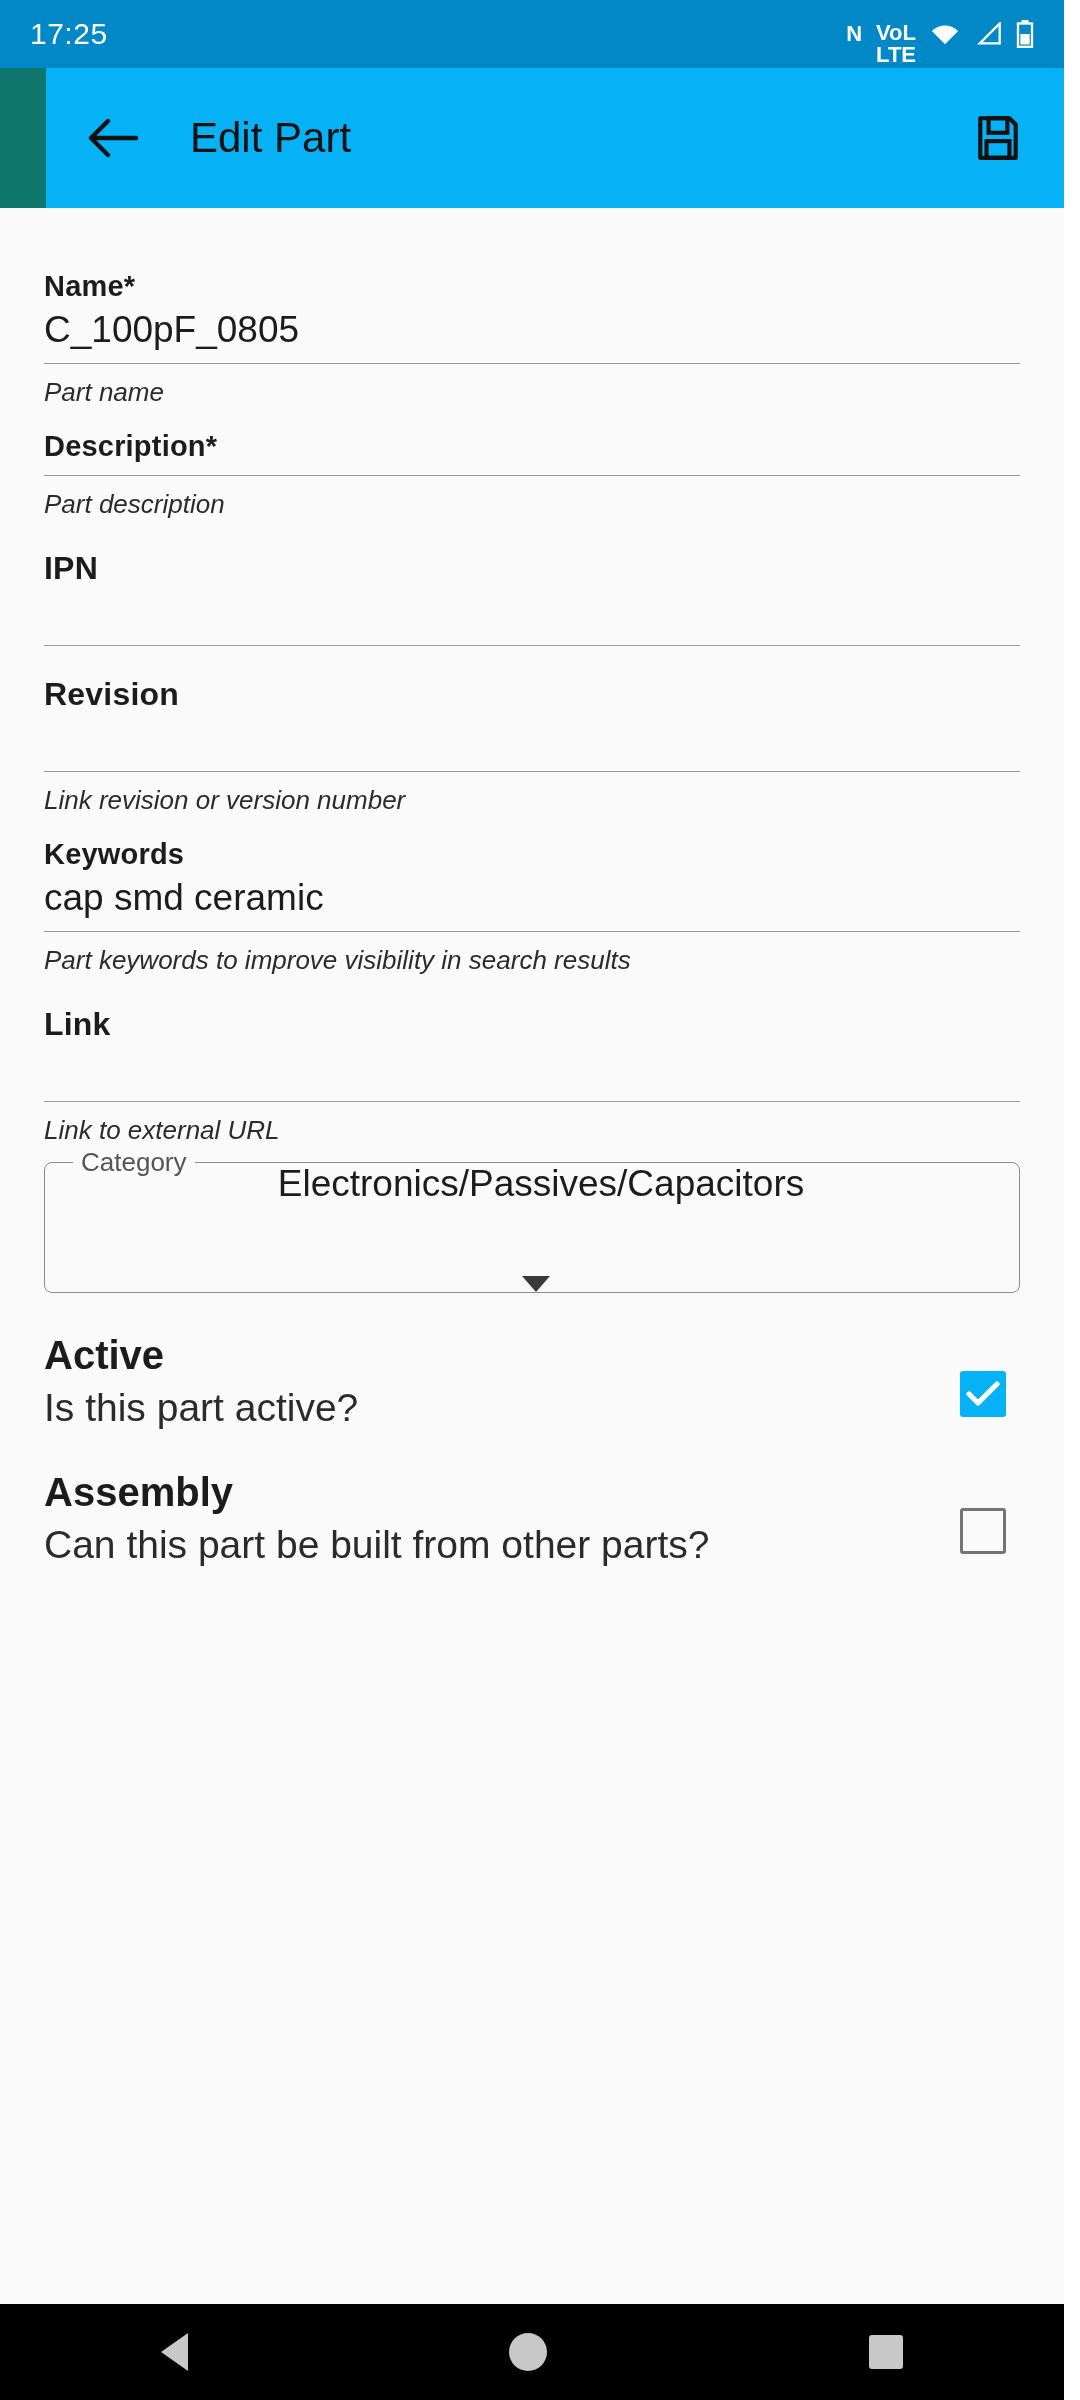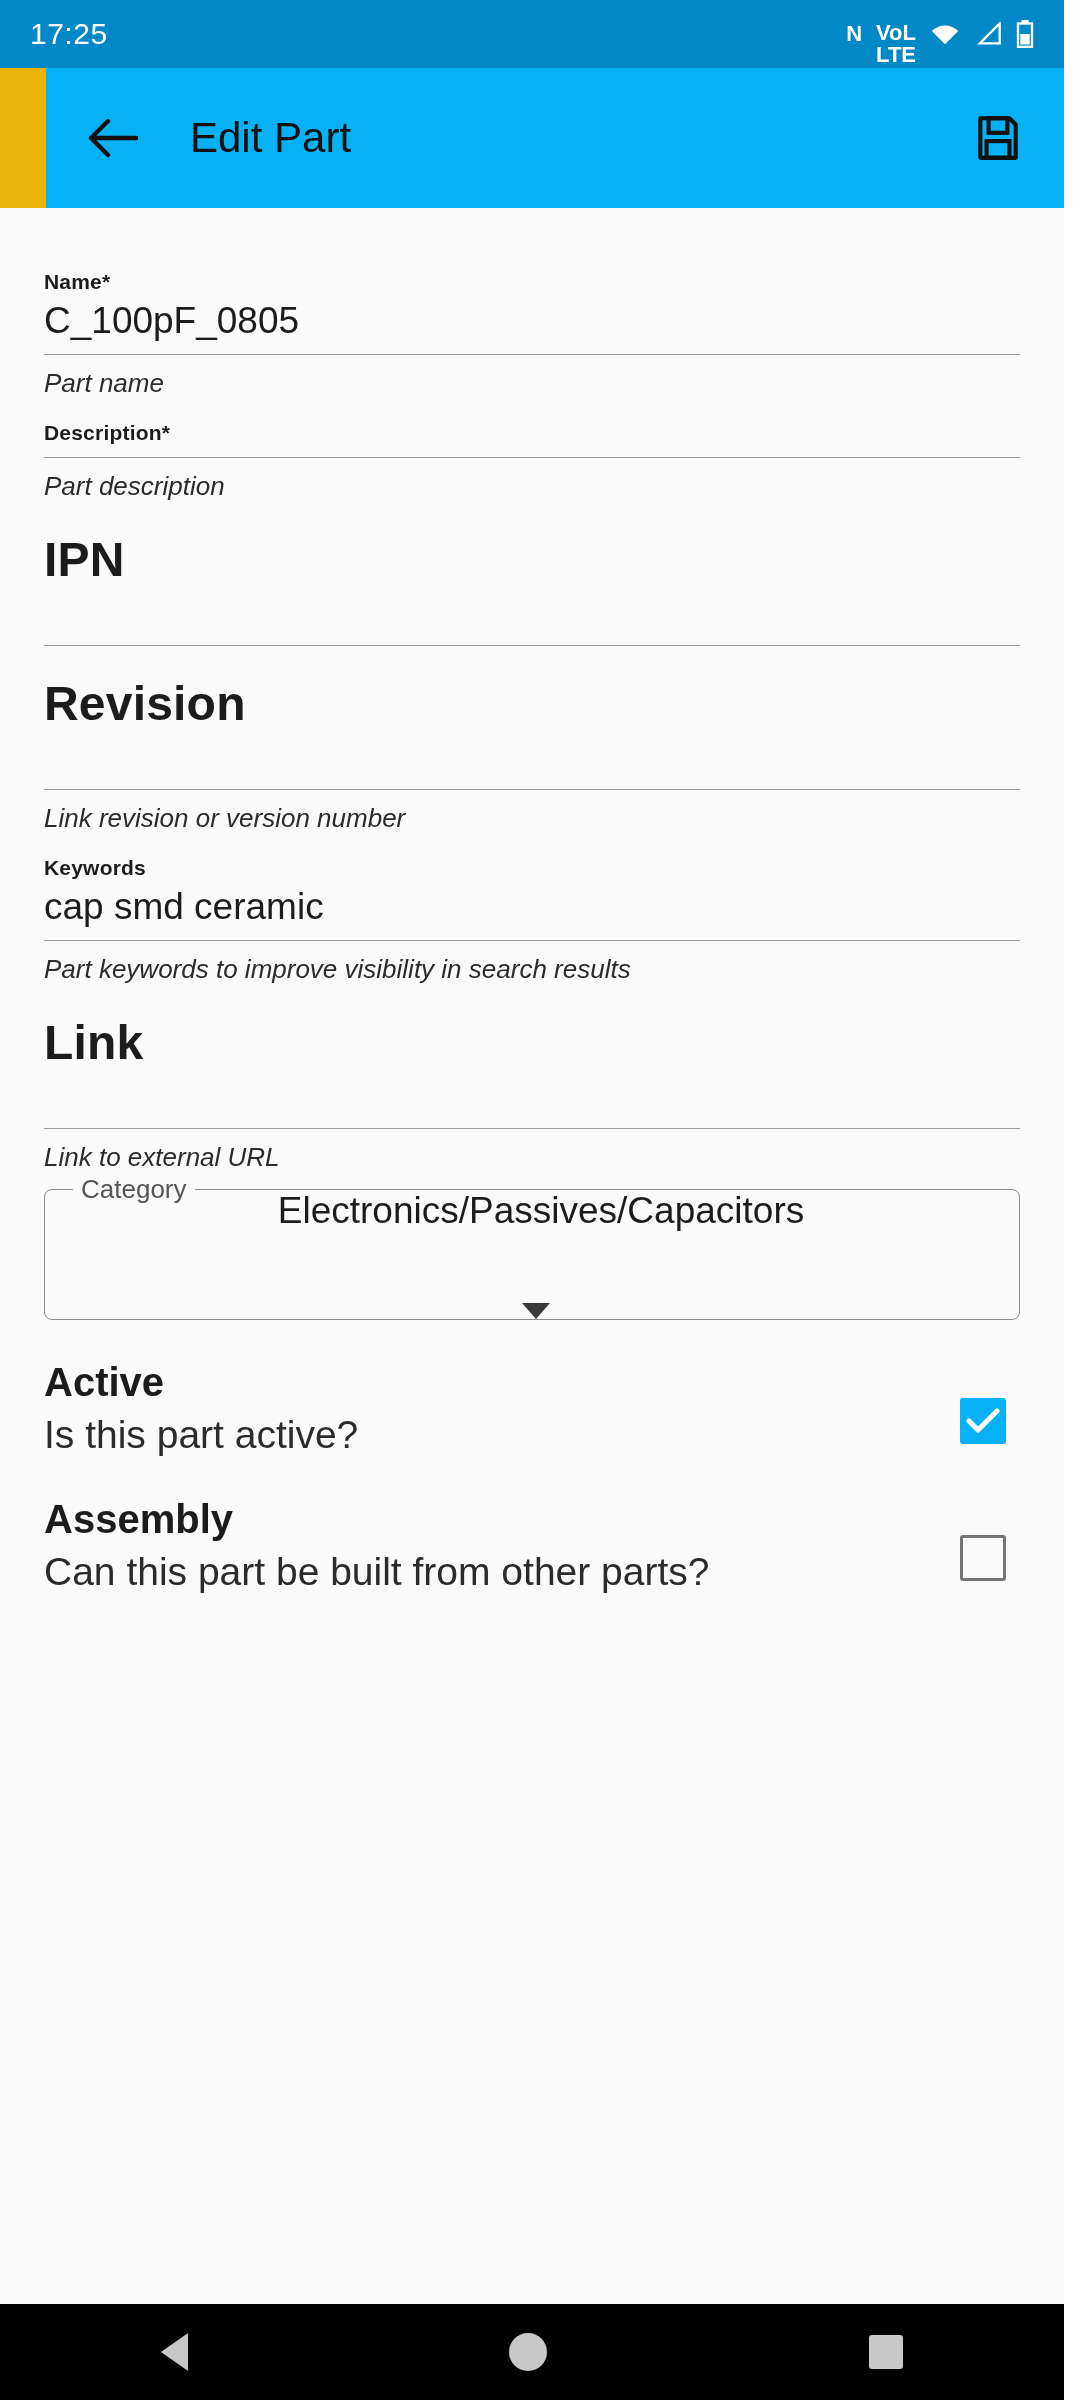--- a/index.html
+++ b/index.html
@@ -7,21 +7,21 @@
     width: 1080px;
     height: 2400px;
     background: #ffffff;
     font-family: "Liberation Sans", sans-serif;
     overflow: hidden;
   }
   .screen {
     position: relative;
     width: 1064px;
     height: 2400px;
-    background: #eab308;
+    background: #0f766e;
     display: flex;
     flex-direction: column;
   }
 
   
   .statusbar {
     height: 68px;
     background: #0288c7;
     color: #ffffff;
     display: flex;
@@ -90,21 +90,21 @@
   .content {
     flex: 1;
     background: #fafafa;
     padding: 0 44px;
     overflow: hidden;
     position: relative;
   }
 
   .field { padding-top: 0; }
   .field-label {
-    font-size: 21px;
+    font-size: 29px;
     color: #1c1c1c;
     font-weight: bold;
     letter-spacing: 0.2px;
   }
   .field-value {
     font-size: 37px;
     color: #1c1c1c;
     padding-top: 6px;
     min-height: 46px;
   }
@@ -116,21 +116,21 @@
   }
   .field-helper {
     font-size: 26px;
     font-style: italic;
     color: #2b2b2b;
     padding-top: 13px;
   }
 
   
   .field-label.big {
-    font-size: 48px;
+    font-size: 32px;
     font-weight: bold;
   }
 
   .gap-22 { height: 22px; }
   .gap-30 { height: 30px; }
   .gap-40 { height: 40px; }
 
   
   .dropdown-wrap {
     position: relative;

